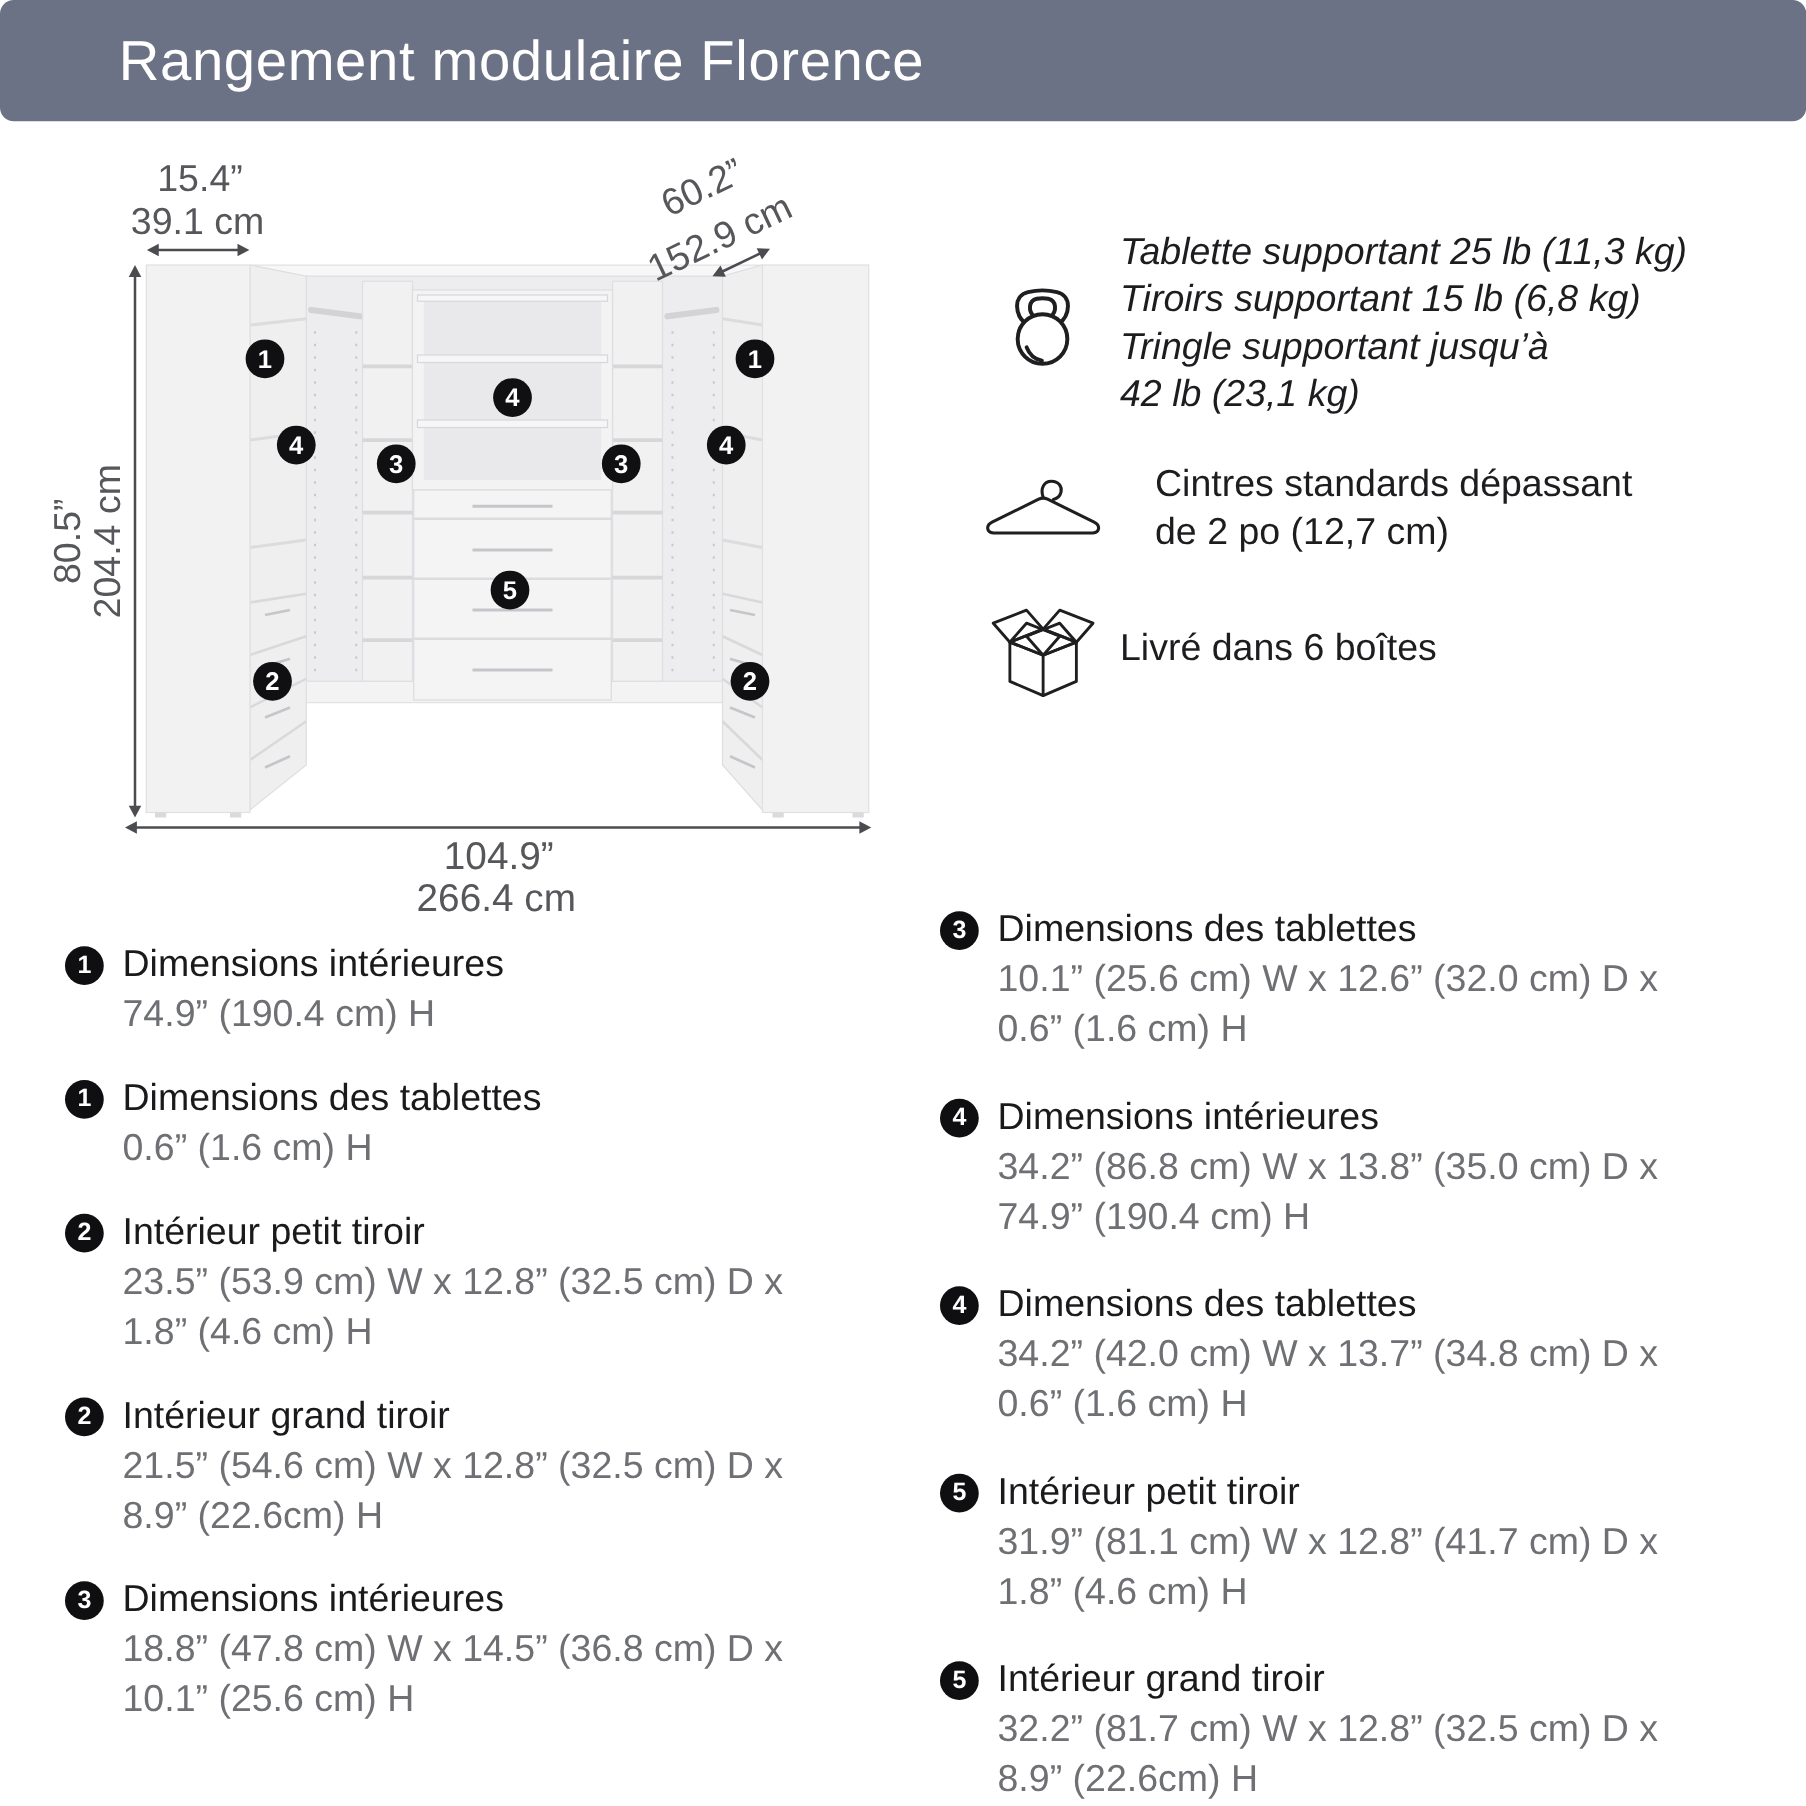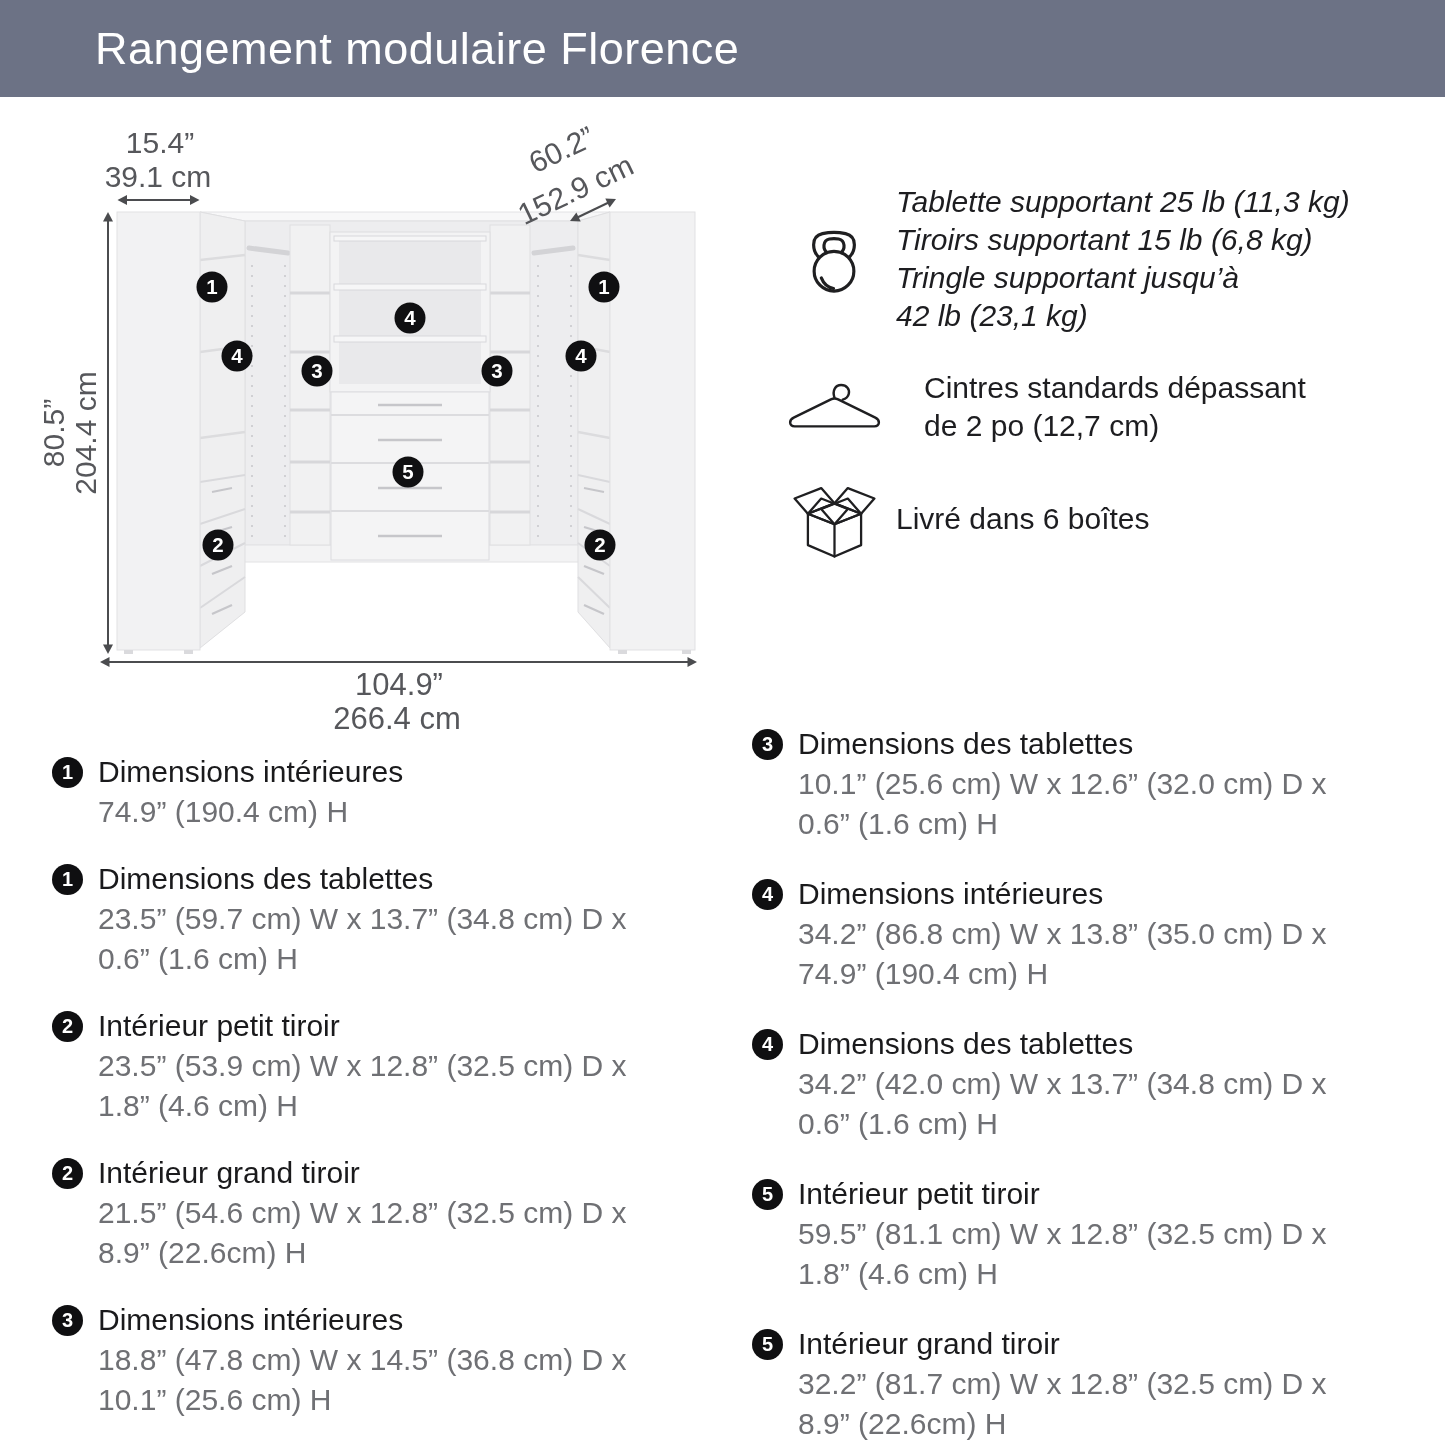--- a/index.html
+++ b/index.html
@@ -1,21 +1,21 @@
 <!DOCTYPE html>
 <html><head>
 <meta charset="utf-8">
 <style>
   html,body{margin:0;padding:0;background:#fff;}
   .page{position:relative;width:1445px;height:1445px;background:#ffffff;
         font-family:"Liberation Sans",sans-serif;overflow:hidden;}
 
   
   .header{position:absolute;left:0;top:0;width:1445px;height:97px;background:#6c7285;
-          display:flex;align-items:center;}
+          display:flex;align-items:center;border-radius:11px;}
   .header h1{margin:0 0 0 95px;font-size:45px;font-weight:500;color:#ffffff;letter-spacing:.5px;}
 
   
   .diagram-svg{position:absolute;left:0;top:97px;}
   .dimtxt{font-size:30px;fill:#56575b;font-weight:500;}
   .dimtxt-big{font-size:31px;fill:#56575b;font-weight:500;}
   .badge-num{font-size:20.5px;font-weight:700;fill:#ffffff;}
 
   
   .features{position:absolute;left:782px;top:183px;width:660px;}
@@ -303,21 +303,20 @@
       <span class="spec-badge">1</span>
       <div>
           <div class="spec-title">Dimensions intérieures</div>
         <div class="spec-dim">74.9” (190.4 cm) H</div>
         </div>
     </div>
     <div class="spec">
       <span class="spec-badge">1</span>
       <div>
           <div class="spec-title">Dimensions des tablettes</div>
-        <div class="spec-dim">23.5” (59.7 cm) W x 13.7” (34.8 cm) D x</div>
         <div class="spec-dim">0.6” (1.6 cm) H</div>
         </div>
     </div>
     <div class="spec">
       <span class="spec-badge">2</span>
       <div>
           <div class="spec-title">Intérieur petit tiroir</div>
         <div class="spec-dim">23.5” (53.9 cm) W x 12.8” (32.5 cm) D x</div>
         <div class="spec-dim">1.8” (4.6 cm) H</div>
         </div>
@@ -362,21 +361,21 @@
       <div>
           <div class="spec-title">Dimensions des tablettes</div>
         <div class="spec-dim">34.2” (42.0 cm) W x 13.7” (34.8 cm) D x</div>
         <div class="spec-dim">0.6” (1.6 cm) H</div>
         </div>
     </div>
     <div class="spec">
       <span class="spec-badge">5</span>
       <div>
           <div class="spec-title">Intérieur petit tiroir</div>
-        <div class="spec-dim">59.5” (81.1 cm) W x 12.8” (32.5 cm) D x</div>
+        <div class="spec-dim">31.9” (81.1 cm) W x 12.8” (41.7 cm) D x</div>
         <div class="spec-dim">1.8” (4.6 cm) H</div>
         </div>
     </div>
     <div class="spec">
       <span class="spec-badge">5</span>
       <div>
           <div class="spec-title">Intérieur grand tiroir</div>
         <div class="spec-dim">32.2” (81.7 cm) W x 12.8” (32.5 cm) D x</div>
         <div class="spec-dim">8.9” (22.6cm) H</div>
         </div>

